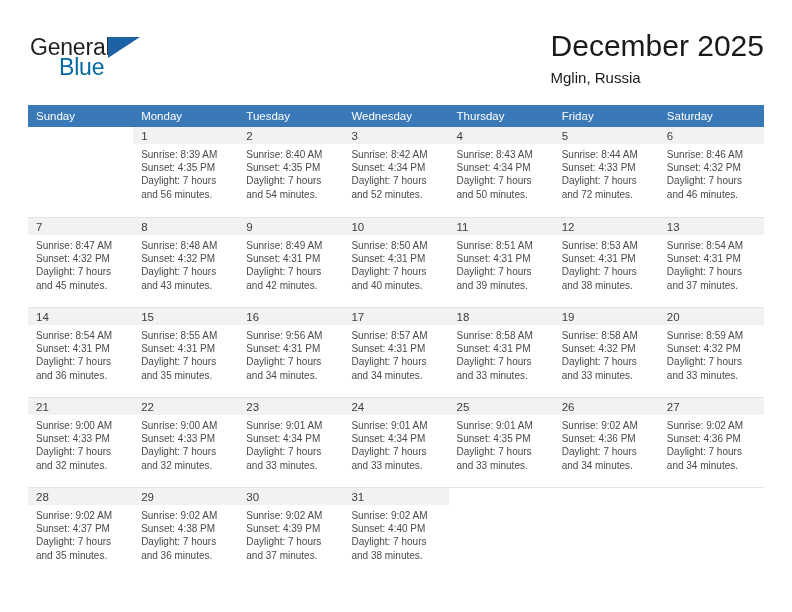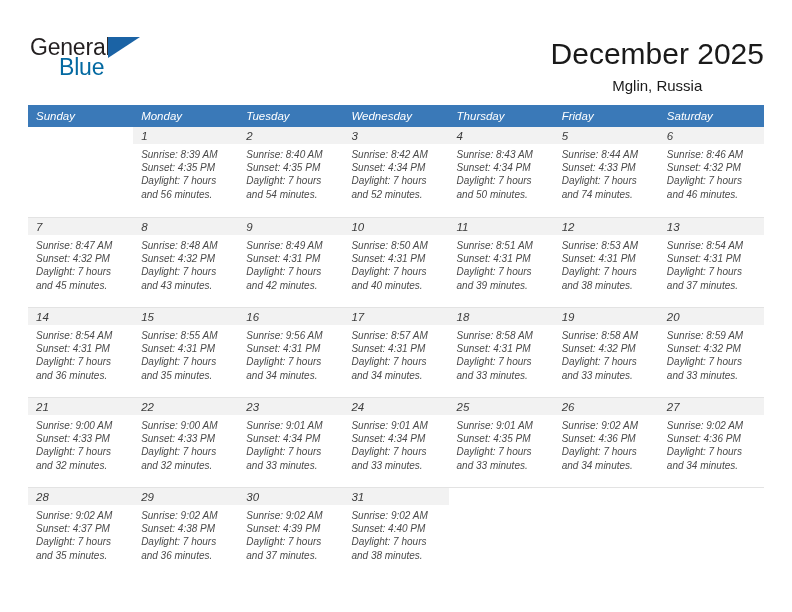--- a/index.html
+++ b/index.html
@@ -62,22 +62,22 @@
     top: 3px;
     width: 0;
     height: 0;
     border-left: 32px solid #1b63a5;
     border-bottom: 21px solid transparent;
   }
 
   .title-block {
     position: absolute;
     right: 0;
-    top: 8px;
-    text-align: center;
+    top: 0;
+    text-align: left;
   }
   .cal-title {
     font-size: 30px;
     line-height: 36px;
     color: #1a1a1a;
     font-weight: normal;
     margin: 0;
     letter-spacing: 0px;
   }
   .cal-subtitle {
@@ -87,21 +87,20 @@
     margin: 4px 0 0 0;
     font-weight: normal;
   }
 
   
   .calendar {
     position: absolute;
     left: 28px;
     top: 105px;
     width: 736px;
-    font-style: italic;
   }
   table.cal-table {
     width: 736px;
     border-collapse: collapse;
     table-layout: fixed;
   }
   table.cal-table th {
     background: #3a79b8;
     color: #ffffff;
     font-size: 11.5px;
@@ -235,21 +234,21 @@
                 </div>
               </div>
             </td>
             <td>
               <div class="cell-inner">
                 <div class="daynum-band">5</div>
                 <div class="cell-body">
                   <div>Sunrise: 8:44 AM</div>
                   <div>Sunset: 4:33 PM</div>
                   <div>Daylight: 7 hours</div>
-                  <div>and 74 minutes.</div>
+                  <div>and 72 minutes.</div>
                 </div>
               </div>
             </td>
             <td>
               <div class="cell-inner">
                 <div class="daynum-band">6</div>
                 <div class="cell-body">
                   <div>Sunrise: 8:46 AM</div>
                   <div>Sunset: 4:32 PM</div>
                   <div>Daylight: 7 hours</div>

